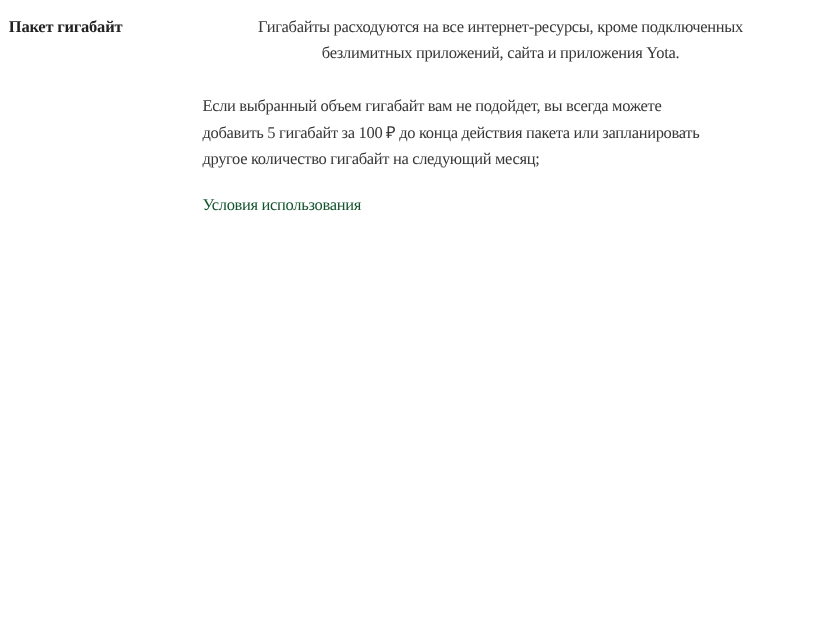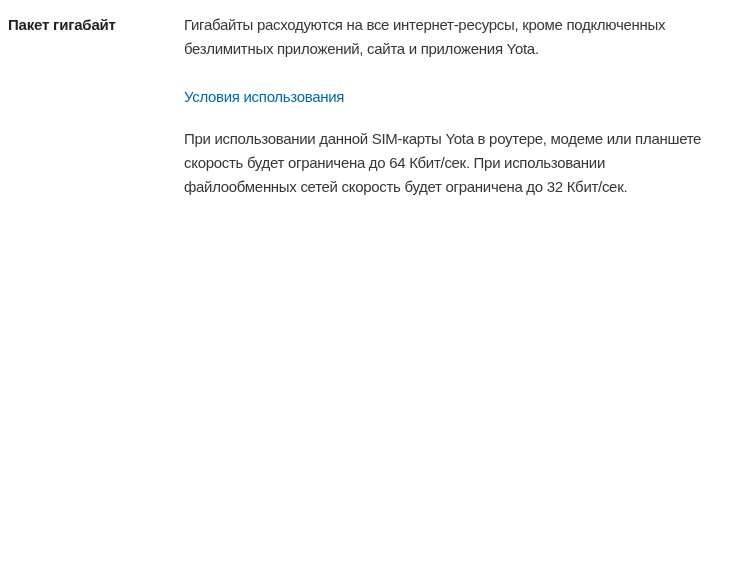--- a/index.html
+++ b/index.html
@@ -11,20 +11,21 @@
     width: 744px;
     height: 583px;
     overflow: hidden;
     font-family: "Liberation Sans", sans-serif;
   }
   .section {
     display: flex;
     box-sizing: border-box;
     padding: 13px 8px 0 8px;
     width: 744px;
+    font-family: Liberation Serif, serif;
   }
   .left-col {
     flex: 0 0 176px;
     width: 176px;
   }
   .heading {
     margin: 0;
     font-size: 15px;
     font-weight: bold;
     line-height: 24px;
@@ -39,33 +40,34 @@
   .right-col p {
     margin: 0 0 18px 0;
     font-size: 15px;
     line-height: 24px;
     letter-spacing: -0.3px;
     color: #373737;
     white-space: pre-line;
   }
   .right-col p:first-child {
     margin-bottom: 24px;
+    text-align: center;
   }
   .right-col p.muted {
-    color: #0369a1;
+    color: #14532d;
   }
 </style>
 </head>
 <body>
 
 <div class="section">
   <div class="left-col">
     <h2 class="heading">Пакет гигабайт</h2>
   </div>
   <div class="right-col">
     <p>Гигабайты расходуются на все интернет-ресурсы, кроме подключенных
 безлимитных приложений, сайта и приложения Yota.</p>
+    <p>Если выбранный объем гигабайт вам не подойдет, вы всегда можете
+добавить 5 гигабайт за 100 ₽ до конца действия пакета или запланировать
+другое количество гигабайт на следующий месяц;</p>
     <p class="muted">Условия использования</p>
-    <p>При использовании данной SIM-карты Yota в роутере, модеме или планшете
-скорость будет ограничена до 64 Кбит/сек. При использовании
-файлообменных сетей скорость будет ограничена до 32 Кбит/сек.</p>
   </div>
 </div>
 
 </body></html>

